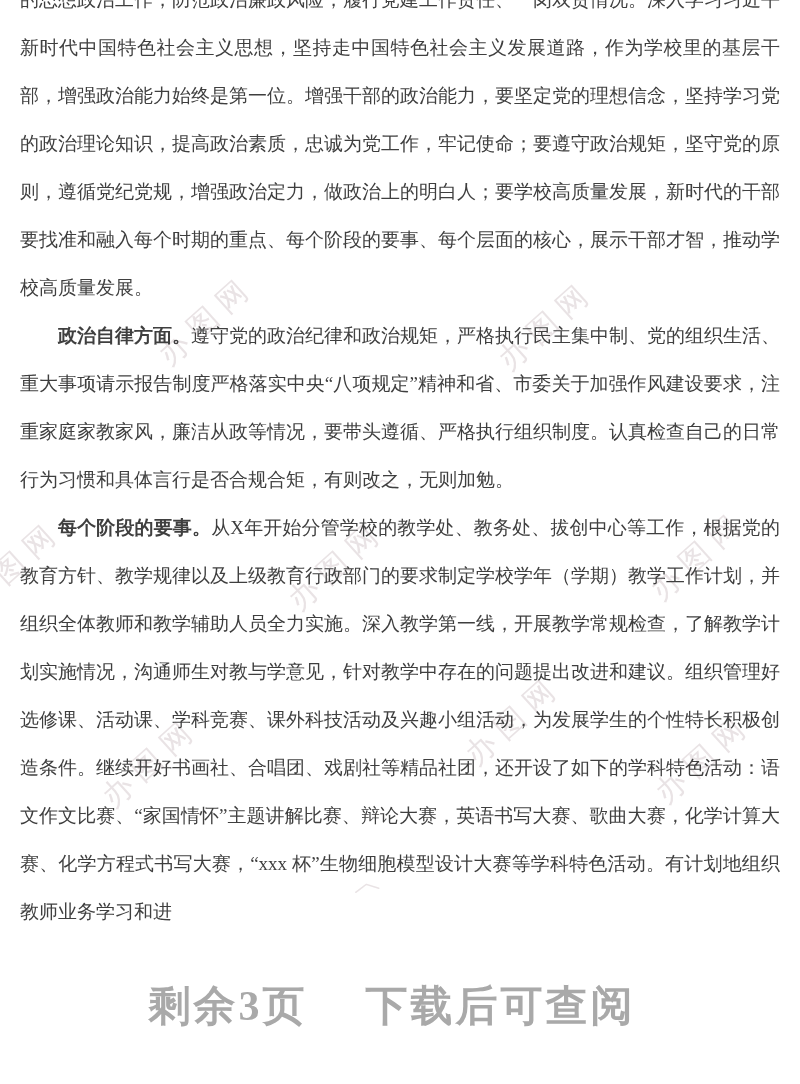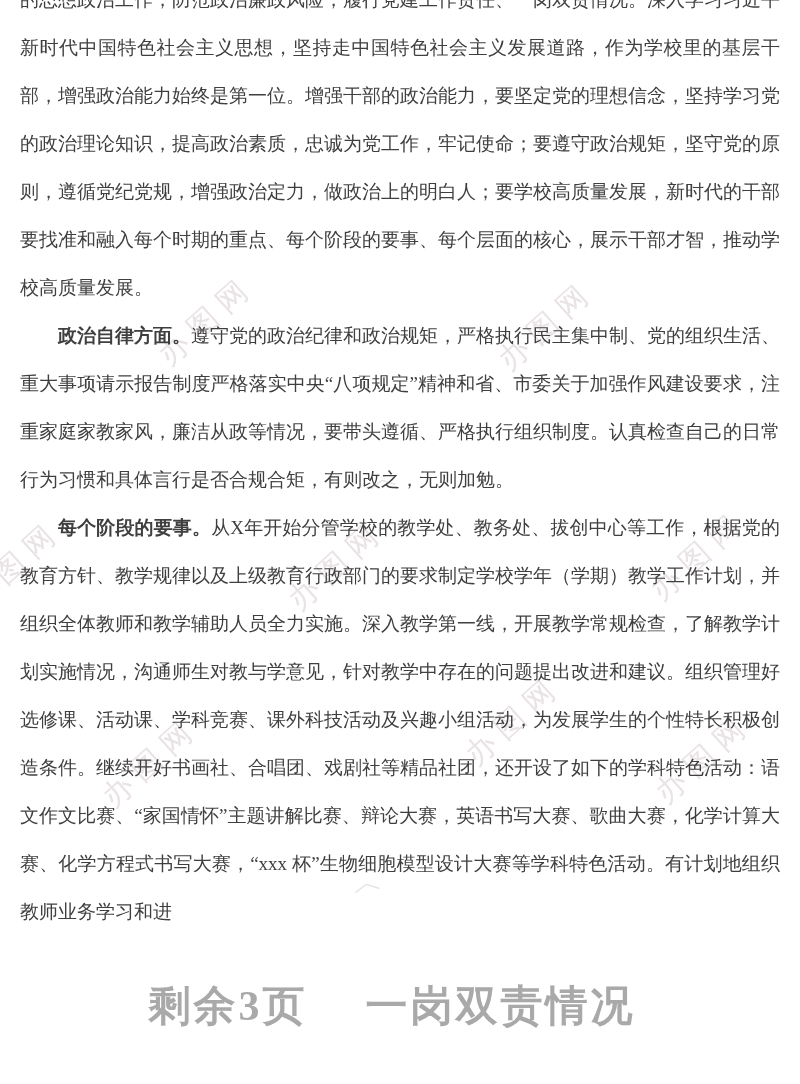--- a/index.html
+++ b/index.html
@@ -79,16 +79,16 @@
   </div>
 
   <div class="content">
     <p class="continued"><span>的思想政治工作，防范政治廉政风险，履行党建工作责任、一岗双责情况。深入学习习近平新时代中国特色社会主义思想，坚持走中国特色社会主义发展道路，作为学校里的基层干部，增强政治能力始终是第一位。增强干部的政治能力，要坚定党的理想信念，坚持学习党的政治理论知识，提高政治素质，忠诚为党工作，牢记使命；要遵守政治规矩，坚守党的原则，遵循党纪党规，增强政治定力，做政治上的明白人；要学校高质量发展，新时代的干部要找准和融入每个时期的重点、每个阶段的要事、每个层面的核心，展示干部才智，推动学校高质量发展。</span></p>
     <p><span class="lead">政治自律方面。</span><span>遵守党的政治纪律和政治规矩，严格执行民主集中制、党的组织生活、重大事项请示报告制度严格落实中央“八项规定”精神和省、市委关于加强作风建设要求，注重家庭家教家风，廉洁从政等情况，要带头遵循、严格执行组织制度。认真检查自己的日常行为习惯和具体言行是否合规合矩，有则改之，无则加勉。</span></p>
     <p><span class="lead">每个阶段的要事。</span><span>从X年开始分管学校的教学处、教务处、拔创中心等工作，根据党的教育方针、教学规律以及上级教育行政部门的要求制定学校学年（学期）教学工作计划，并组织全体教师和教学辅助人员全力实施。深入教学第一线，开展教学常规检查，了解教学计划实施情况，沟通师生对教与学意见，针对教学中存在的问题提出改进和建议。组织管理好选修课、活动课、学科竞赛、课外科技活动及兴趣小组活动，为发展学生的个性特长积极创造条件。继续开好书画社、合唱团、戏剧社等精品社团，还开设了如下的学科特色活动：语文作文比赛、“家国情怀”主题讲解比赛、辩论大赛，英语书写大赛、歌曲大赛，化学计算大赛、化学方程式书写大赛，“xxx 杯”生物细胞模型设计大赛等学科特色活动。有计划地组织教师业务学习和进</span></p>
   </div>
 
   <div class="banner">
     <span>剩余3页</span>
-    <span>一岗双责情况</span>
+    <span>下载后可查阅</span>
   </div>
 
 </div>
 
 </body></html>

